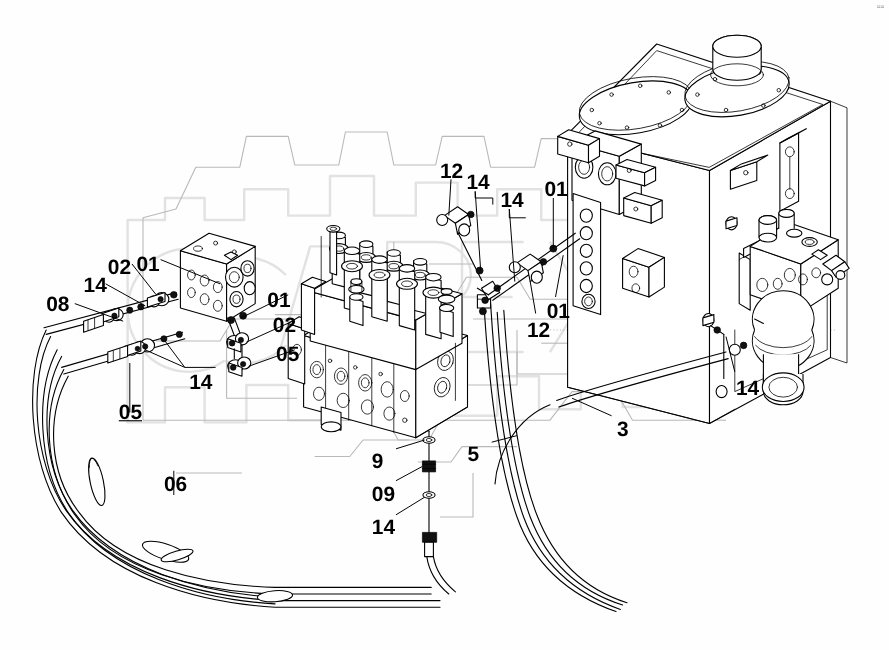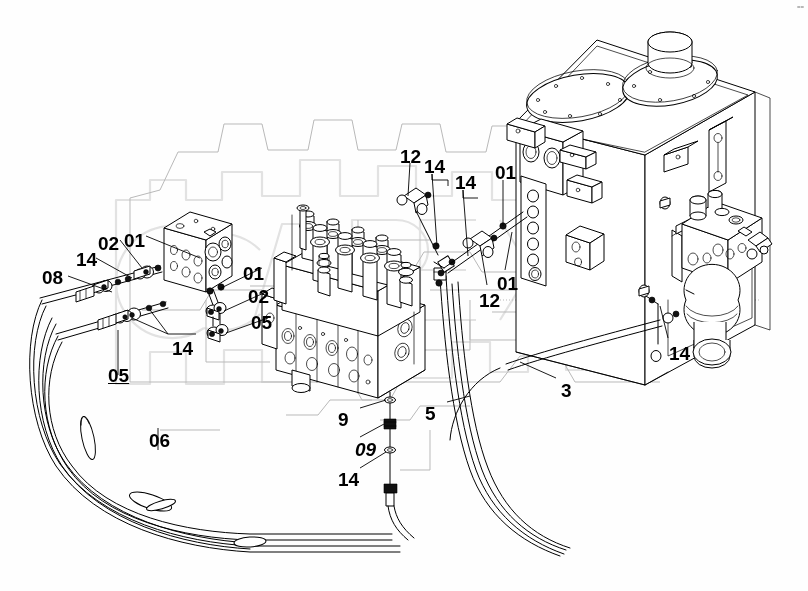--- a/index.html
+++ b/index.html
@@ -605,21 +605,21 @@
   <div class="lbl" style="left:172px;top:339px;">14</div>
   <div class="lbl" style="left:108px;top:366px;text-decoration:underline;">05</div>
   <div class="lbl" style="left:149px;top:431px;">06</div>
   <div class="lbl" style="left:400px;top:147px;">12</div>
   <div class="lbl" style="left:424px;top:157px;">14</div>
   <div class="lbl" style="left:455px;top:173px;">14</div>
   <div class="lbl" style="left:495px;top:163px;">01</div>
   <div class="lbl" style="left:497px;top:274px;">01</div>
   <div class="lbl" style="left:479px;top:291px;">12</div>
   <div class="lbl" style="left:338px;top:410px;">9</div>
-  <div class="lbl" style="left:355px;top:440px;font-style:italic;">09</div>
+  <div class="lbl" style="left:338px;top:440px;">09</div>
   <div class="lbl" style="left:338px;top:470px;">14</div>
   <div class="lbl" style="left:425px;top:404px;">5</div>
   <div class="lbl" style="left:561px;top:381px;">3</div>
   <div class="lbl" style="left:669px;top:344px;">14</div>
 
   <div class="corner-mark">==</div>
 
 </div>
 
 </body></html>

